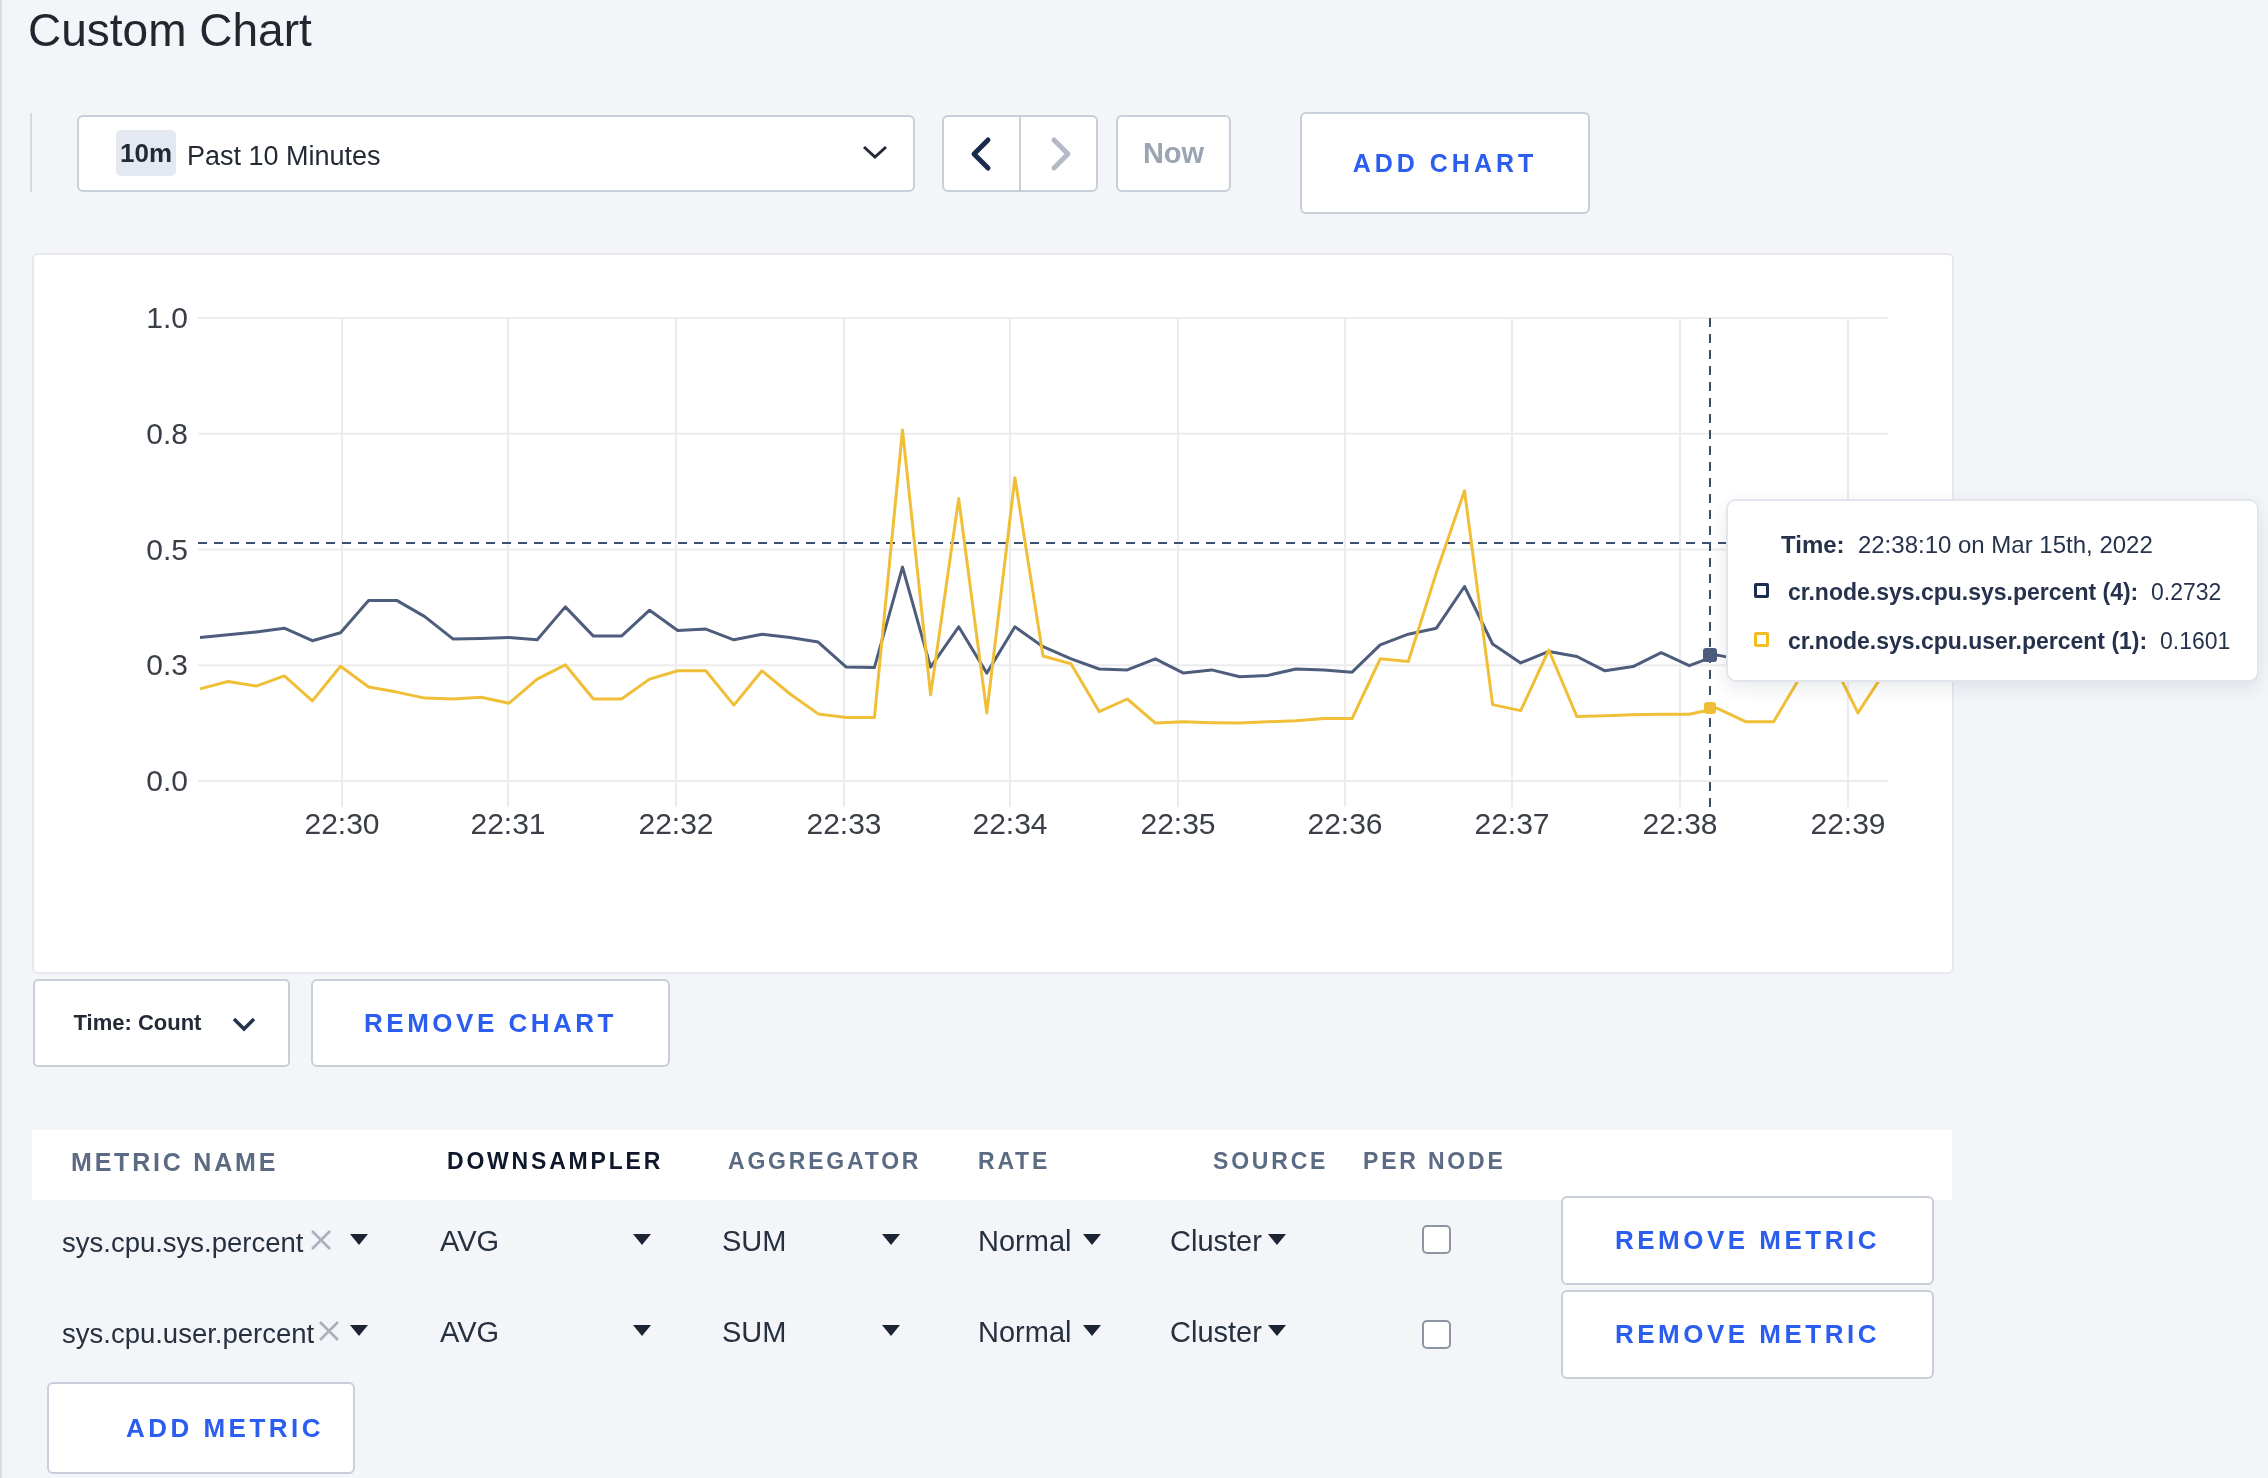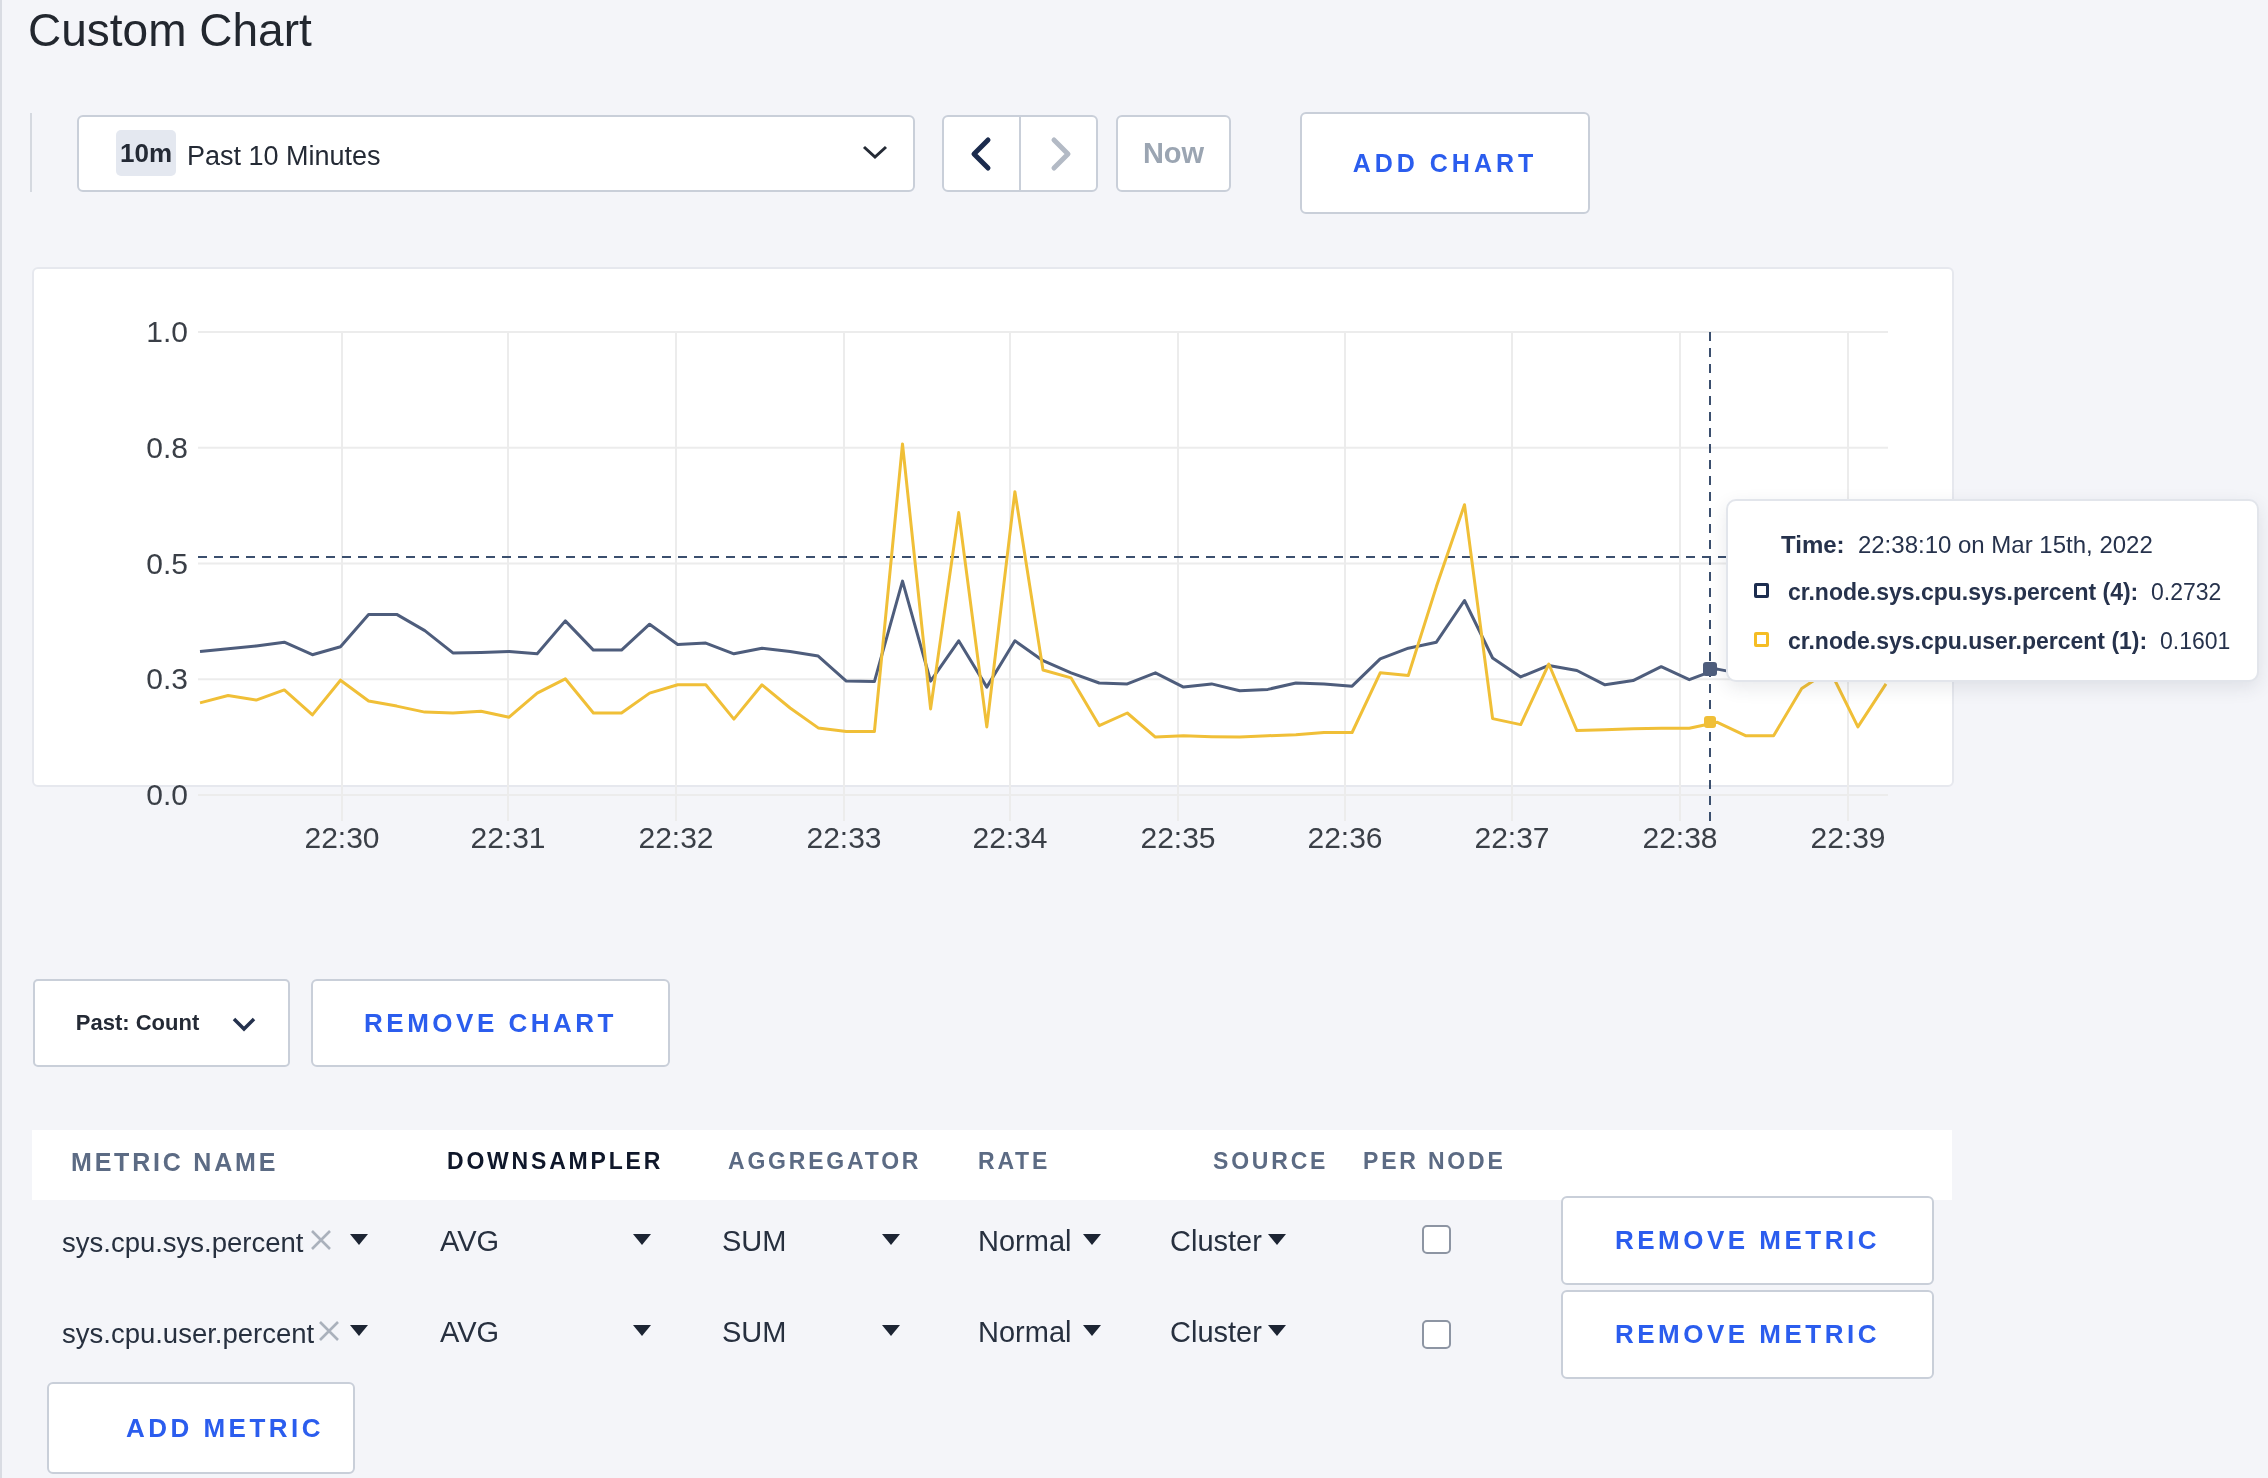--- a/index.html
+++ b/index.html
@@ -31,21 +31,21 @@
   </svg>
 
 <div class="btn" style="left:1116px;top:115px;width:115px;height:77px;">
     <span style="font-size:29px;font-weight:700;color:#9ba5b2;">Now</span>
   </div>
 
 <div class="btn" style="left:1300px;top:112px;width:290px;height:102px;">
     <span class="blue" style="font-size:25px;letter-spacing:4px;">ADD CHART</span>
   </div>
 
-<div class="abs" style="left:32px;top:267px;width:1922px;height:520px;background:#fff;border:2px solid #e6e8ee;border-radius:6px;">
+<div class="abs" style="left:32px;top:253px;width:1922px;height:721px;background:#fff;border:2px solid #e6e8ee;border-radius:6px;">
 <svg width="1922" height="653" viewBox="0 0 1922 653" style="position:absolute;left:0;top:0" font-family="Liberation Sans, sans-serif">
 <line x1="164" y1="63" x2="1854" y2="63" stroke="#ececec" stroke-width="2"></line>
       <line x1="164" y1="178.75" x2="1854" y2="178.75" stroke="#ececec" stroke-width="2"></line>
       <line x1="164" y1="294.5" x2="1854" y2="294.5" stroke="#ececec" stroke-width="2"></line>
       <line x1="164" y1="410.25" x2="1854" y2="410.25" stroke="#ececec" stroke-width="2"></line>
       <line x1="164" y1="526" x2="1854" y2="526" stroke="#ececec" stroke-width="2"></line>
       <line x1="308" y1="63" x2="308" y2="552" stroke="#ececec" stroke-width="2"></line>
       <line x1="474" y1="63" x2="474" y2="552" stroke="#ececec" stroke-width="2"></line>
       <line x1="642" y1="63" x2="642" y2="552" stroke="#ececec" stroke-width="2"></line>
       <line x1="810" y1="63" x2="810" y2="552" stroke="#ececec" stroke-width="2"></line>
@@ -80,21 +80,21 @@
 </div>
 
 <div class="abs" style="left:1726px;top:499px;width:533px;height:183px;background:#fff;border:2px solid #e2e5eb;border-radius:10px;box-shadow:0 6px 18px rgba(40,50,70,0.10);"></div>
 <div class="abs" style="left:1781px;top:531px;font-size:24px;color:#26324c;white-space:nowrap;"><b>Time:</b>&nbsp;&nbsp;22:38:10 on Mar 15th, 2022</div>
 <div class="abs" style="left:1754px;top:583px;width:15px;height:15px;border:3px solid #1c2d4f;border-radius:2px;"></div>
 <div class="abs" style="left:1788px;top:579px;font-size:23px;color:#26324c;white-space:nowrap;"><b>cr.node.sys.cpu.sys.percent (4):</b>&nbsp;&nbsp;0.2732</div>
 <div class="abs" style="left:1754px;top:632px;width:15px;height:15px;border:3px solid #f5bd24;border-radius:2px;"></div>
 <div class="abs" style="left:1788px;top:628px;font-size:23px;color:#26324c;white-space:nowrap;"><b>cr.node.sys.cpu.user.percent (1):</b>&nbsp;&nbsp;0.1601</div>
 
 <div class="btn" style="left:33px;top:979px;width:257px;height:88px;border-radius:5px;">
-  <span style="font-size:22px;font-weight:700;color:#242a35;margin-right:48px;">Past: Count</span>
+  <span style="font-size:22px;font-weight:700;color:#242a35;margin-right:48px;">Time: Count</span>
 </div>
 <svg class="abs" style="left:230px;top:1013px" width="28" height="22">
     <path d="M4 6 L14 16 L24 6" fill="none" stroke="#24314d" stroke-width="3.5"></path>
   </svg>
 <div class="btn" style="left:311px;top:979px;width:359px;height:88px;">
     <span class="blue" style="font-size:26px;">REMOVE CHART</span>
   </div>
 
 <div class="abs" style="left:32px;top:1130px;width:1920px;height:70px;background:#fff;"></div>
 <div class="abs hdr" style="left:71px;top:1148px;font-size:25px;font-weight:700;letter-spacing:2.8px;color:#5c6b84;">METRIC NAME</div>

